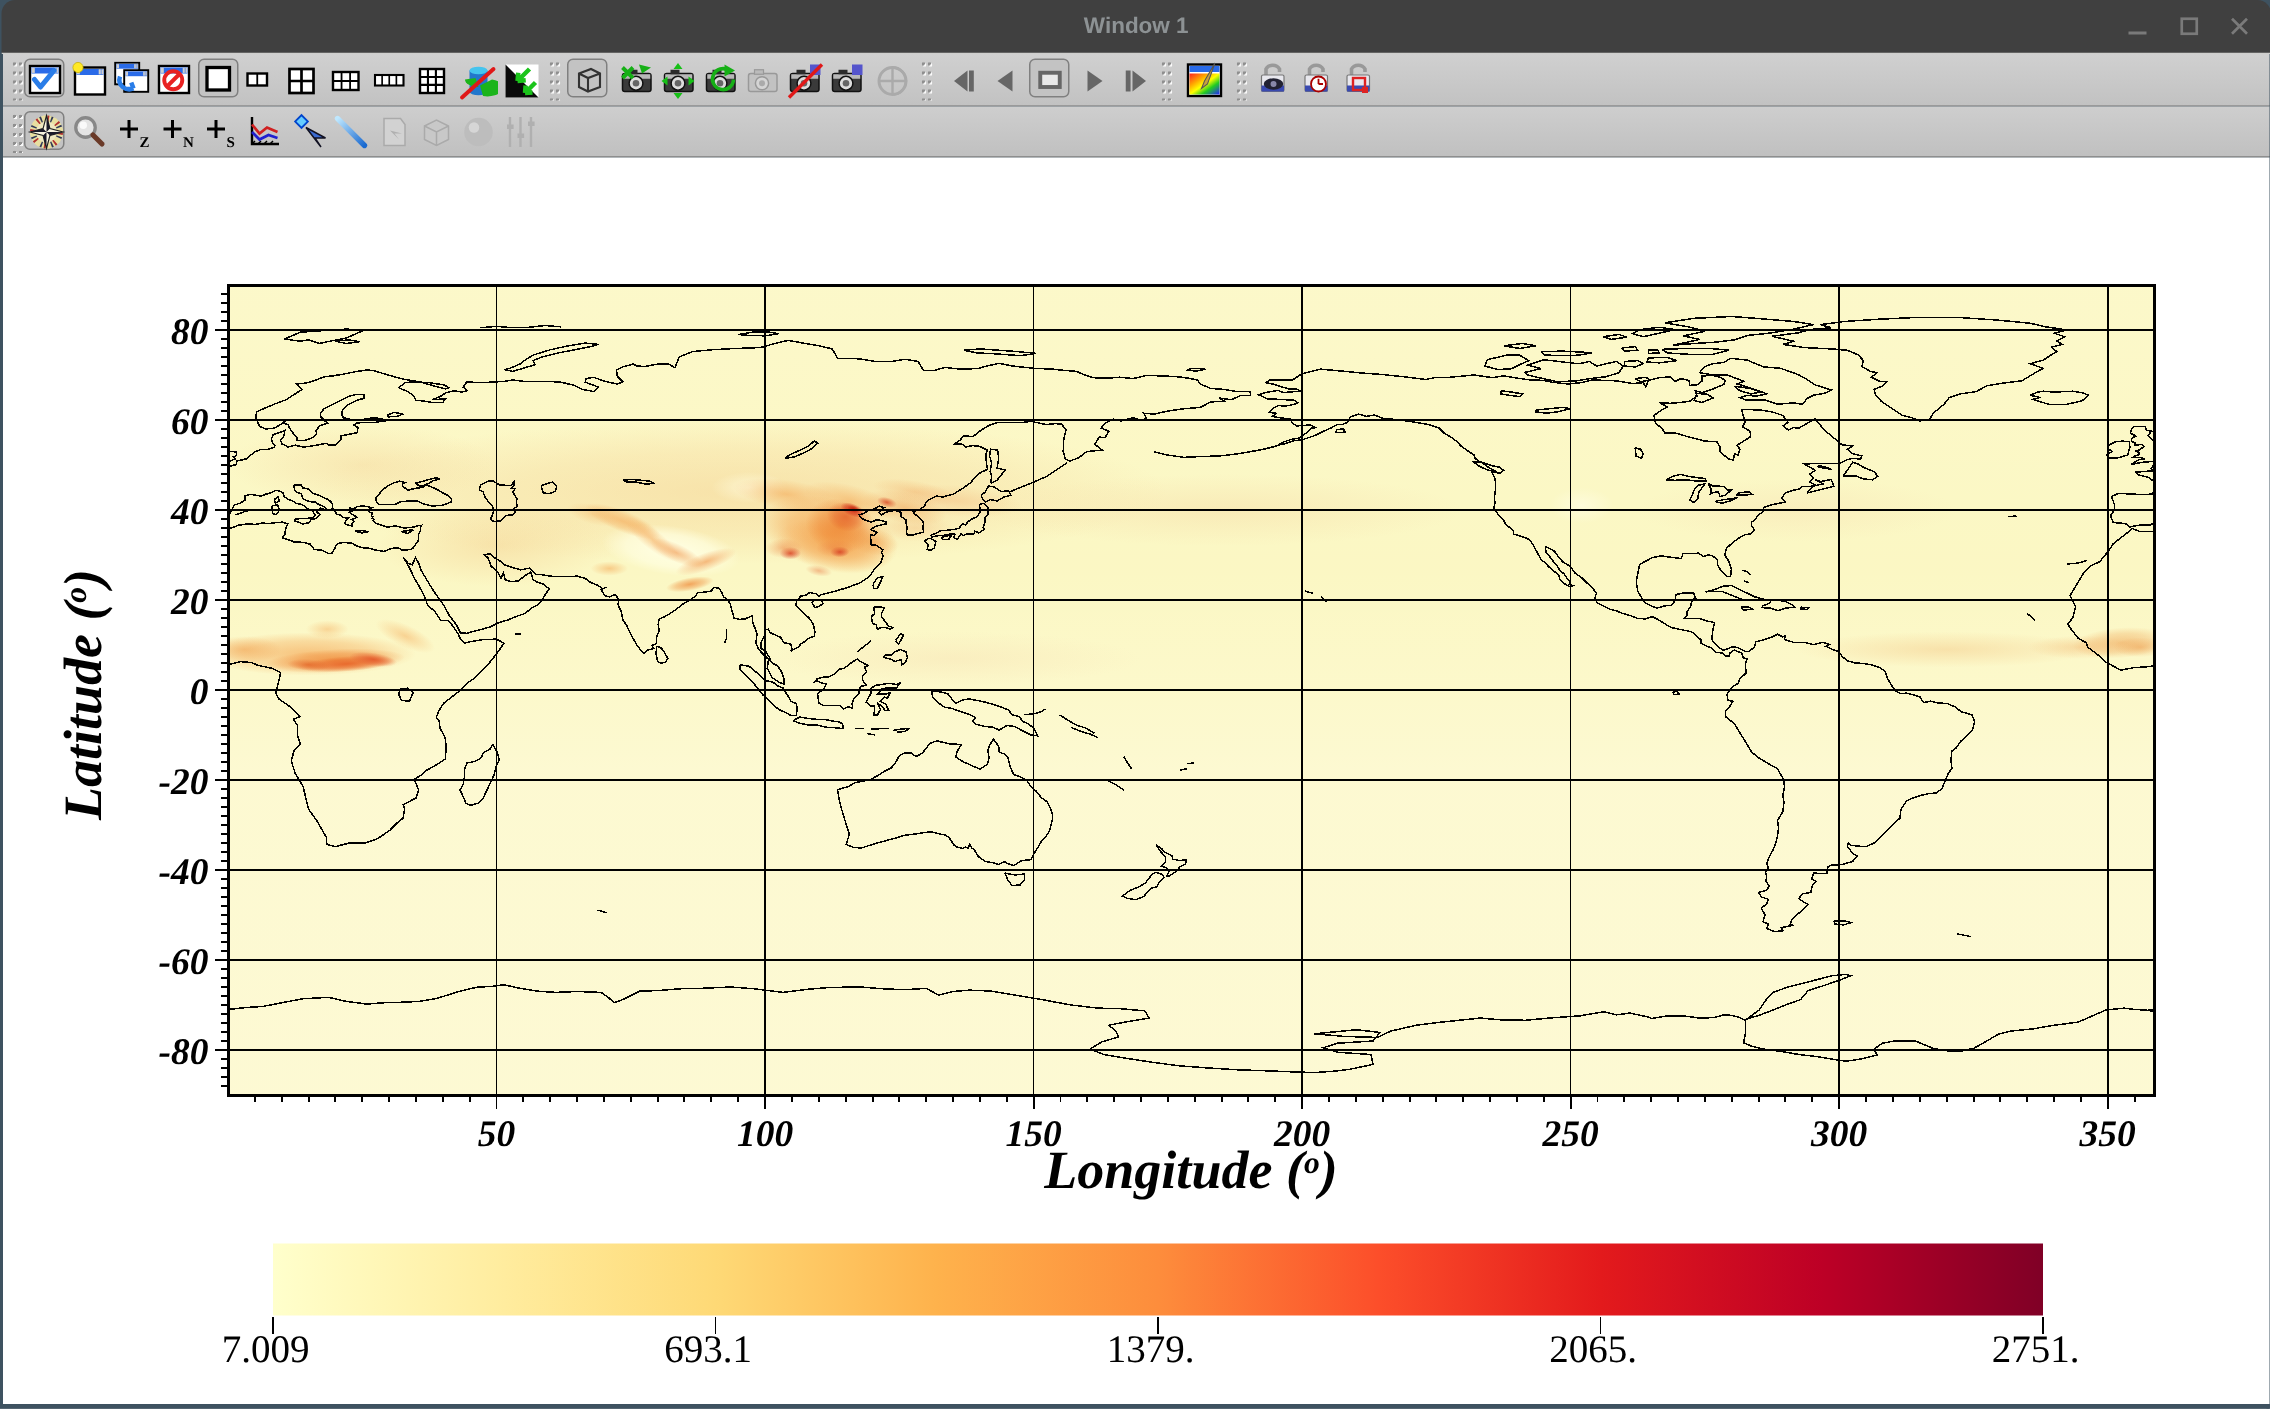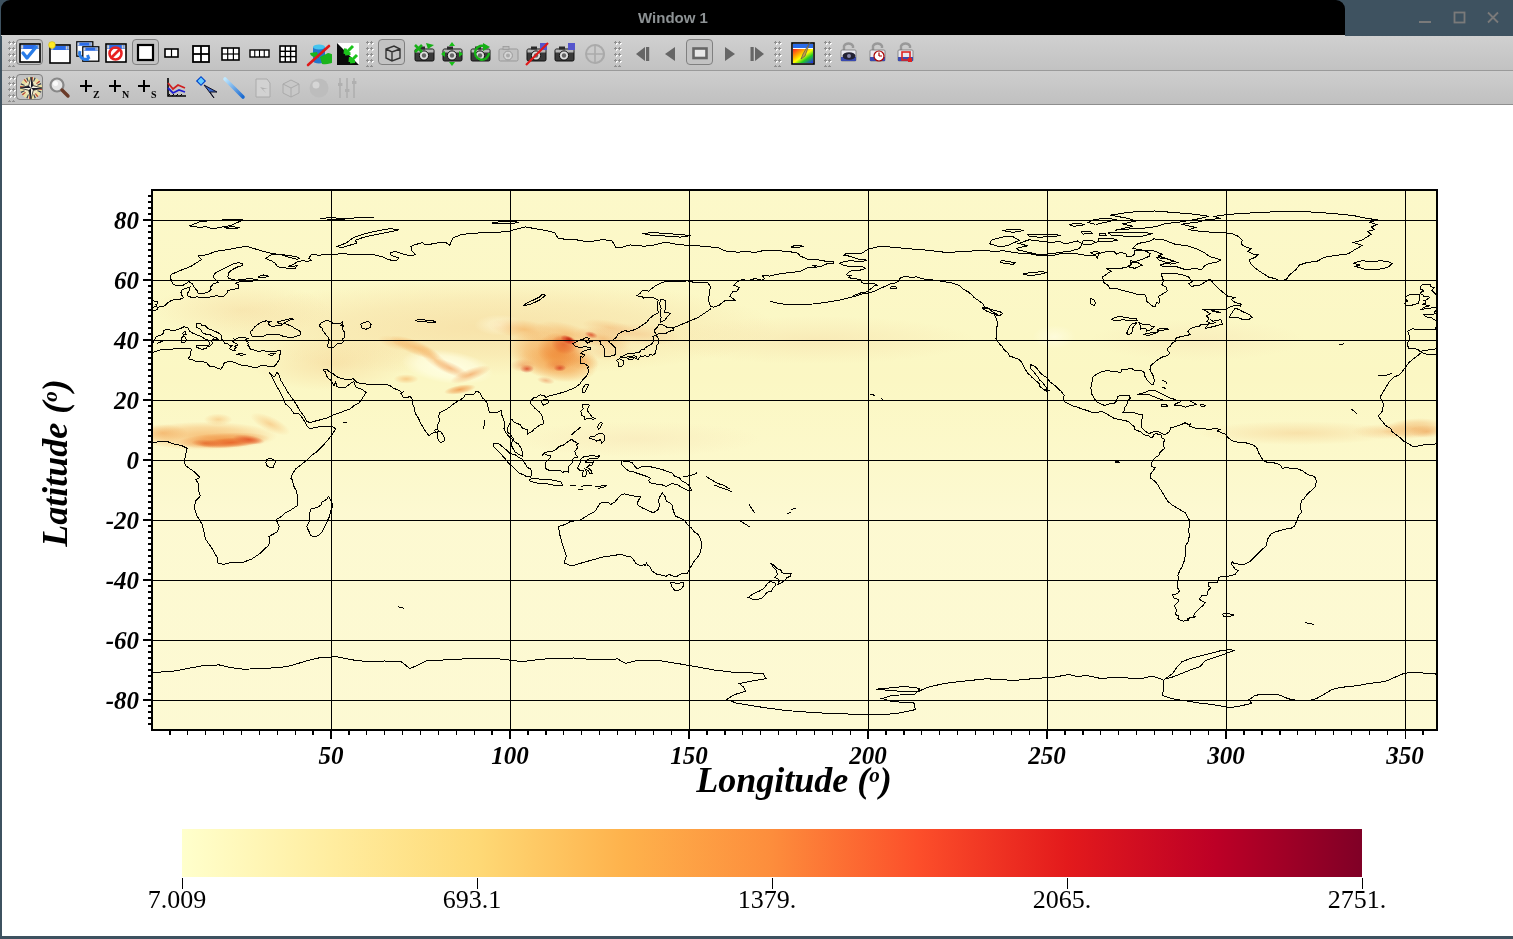--- a/index.html
+++ b/index.html
@@ -1,15 +1,15 @@
 <!DOCTYPE html>
 <html><head><meta charset="utf-8"><style>
 html,body{margin:0;padding:0;width:1513px;height:939px;overflow:hidden;background:#3e5260;font-family:"Liberation Sans",sans-serif;}
 #win{position:absolute;left:0;top:0;width:1513px;height:939px;}
-#titlebar{position:absolute;left:0;top:0;width:1344px;height:36px;background:#000000;border-radius:9px 9px 0 0;border-bottom:1px solid #cfcfcd;box-sizing:border-box;padding-left:12px;}
+#titlebar{position:absolute;left:0;top:0;width:1513px;height:36px;background:#404040;border-radius:9px 9px 0 0;border-bottom:1px solid #cfcfcd;box-sizing:border-box;padding-left:12px;}
 #title{position:absolute;left:0;right:0;top:9px;text-align:center;font-size:15px;font-weight:bold;color:#8d9294;}
 .wbtn{position:absolute;top:0;width:34px;height:36px;color:#707070;}
 #tb1{position:absolute;left:1px;top:36px;width:1511px;height:35px;background:linear-gradient(#d0d0d0,#c2c2c2);border-bottom:1px solid #9a9a9a;box-sizing:border-box;}
 #tb2{position:absolute;left:1px;top:71px;width:1511px;height:34px;background:linear-gradient(#cecece,#c0c0c0);border-bottom:1px solid #8e8e8e;box-sizing:border-box;}
 #viewport{position:absolute;left:1px;top:105px;width:1511px;height:831px;background:#ffffff;}
 #win{border-left:1px solid #3e5260;border-right:2px solid #3e5260;box-sizing:border-box;}
 #bbar{position:absolute;left:0;top:936px;width:1513px;height:3px;background:#3e5260;}
 .tbtn{position:absolute;width:27px;height:26px;border:1px solid #8f8f8f;border-radius:4px;background:linear-gradient(#c9c9c9,#bcbcbc);box-sizing:border-box;}
 .handle{position:absolute;width:8px;height:26px;background-image:radial-gradient(circle at 1.5px 1.5px,#8f8f8f 1px,transparent 1.2px),radial-gradient(circle at 2.5px 2.5px,#fafafa 1px,transparent 1.2px),radial-gradient(circle at 5.5px 1.5px,#8f8f8f 1px,transparent 1.2px),radial-gradient(circle at 6.5px 2.5px,#fafafa 1px,transparent 1.2px);background-size:8px 6px;}
 svg{position:absolute;}

